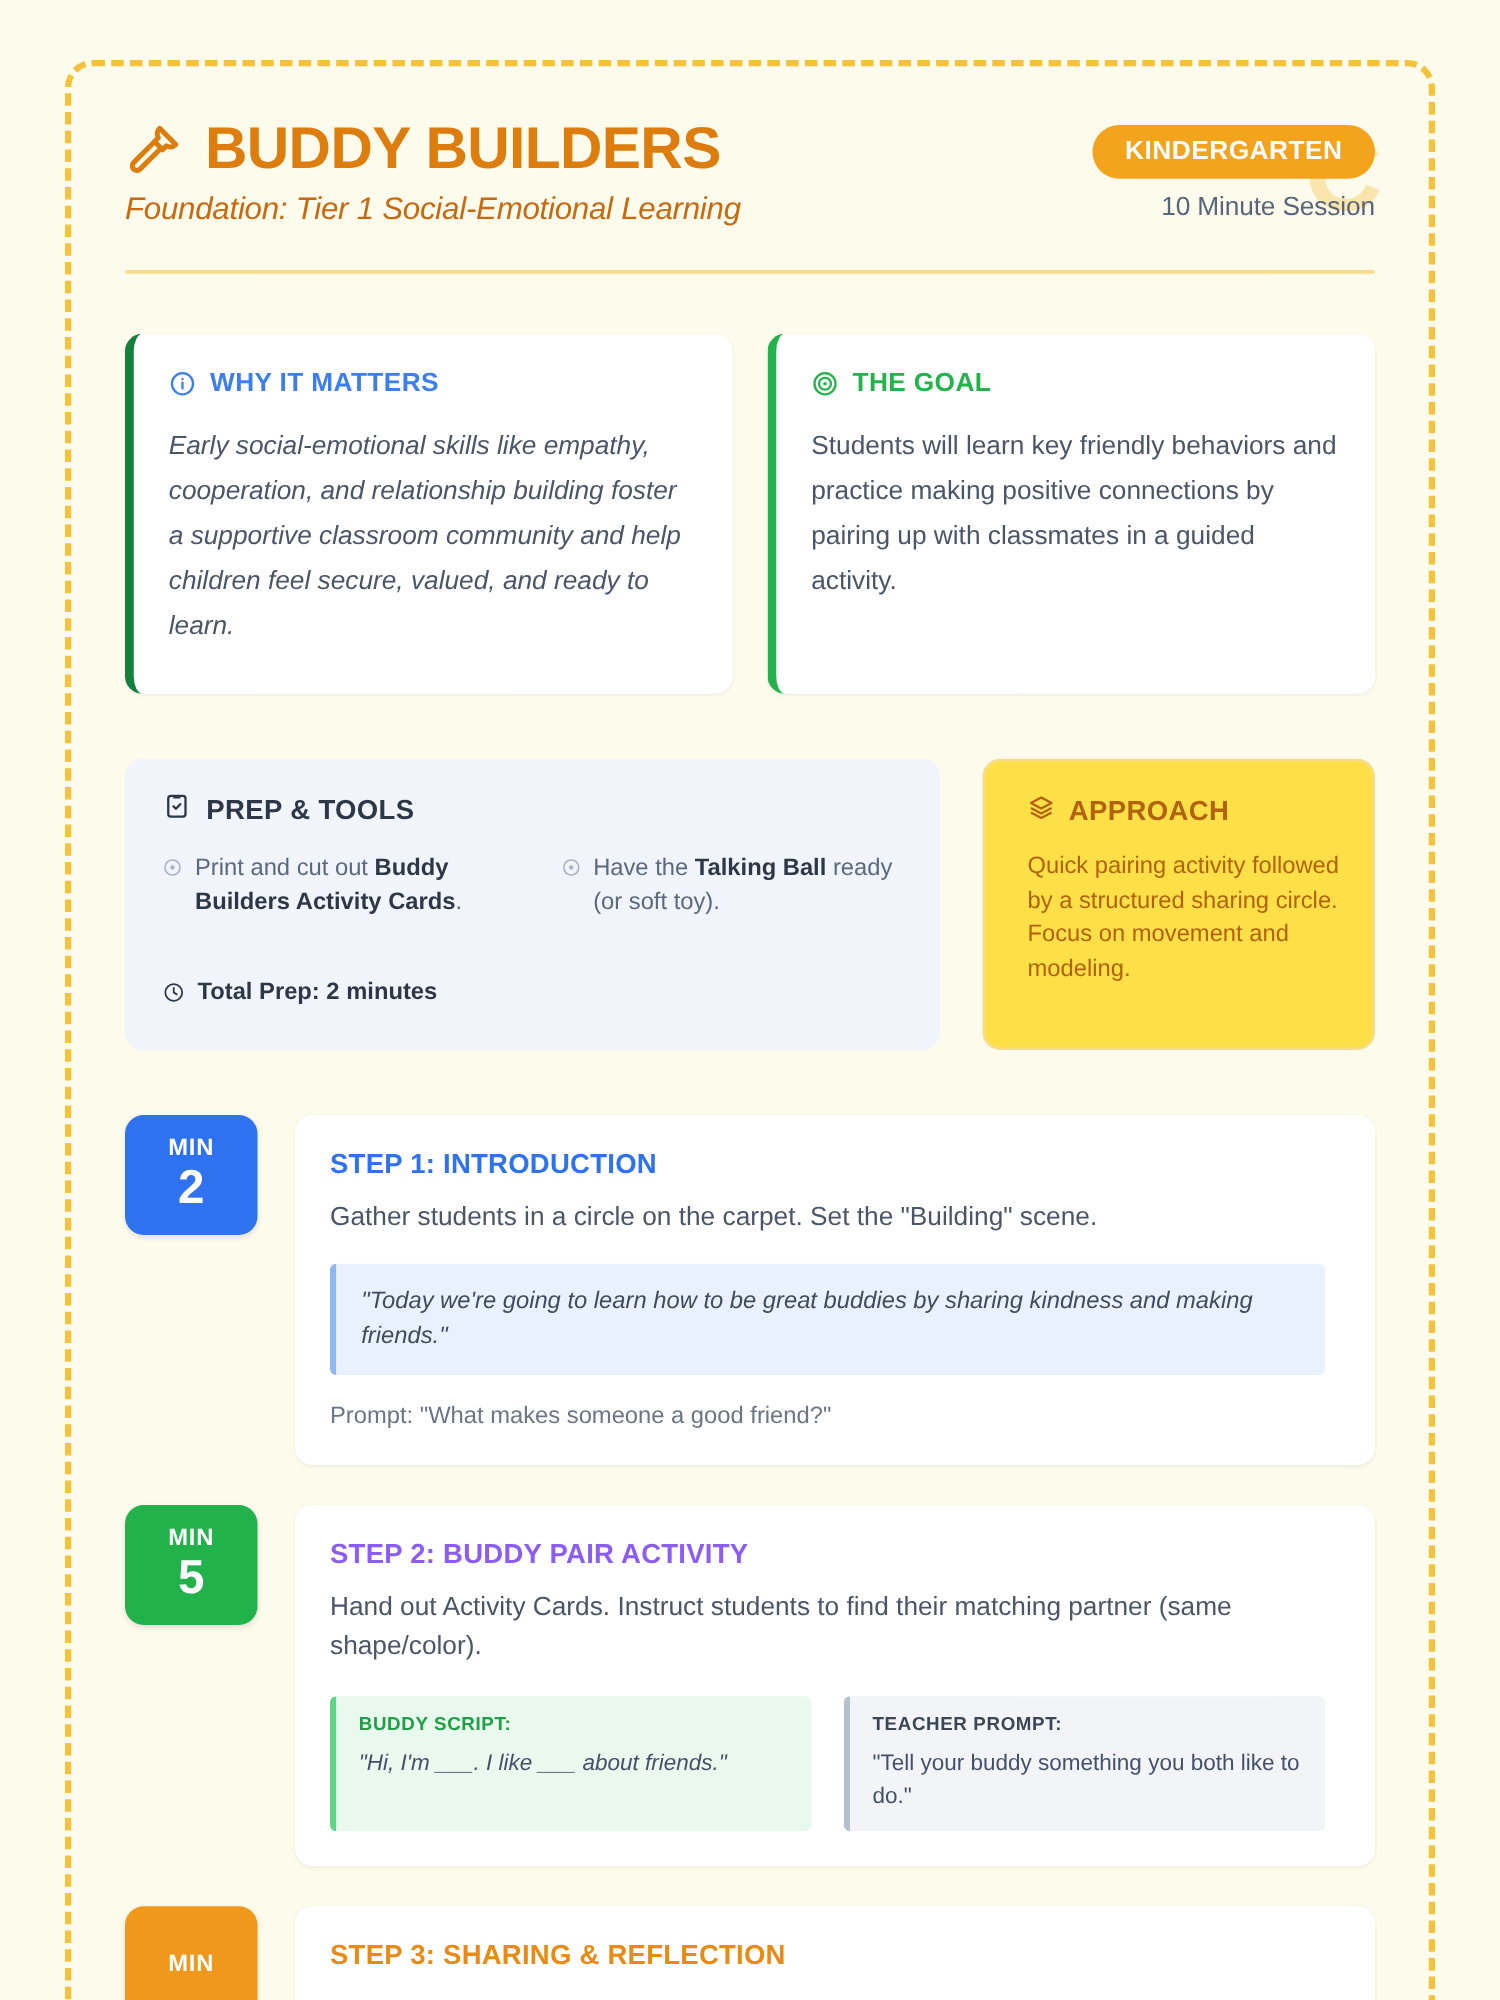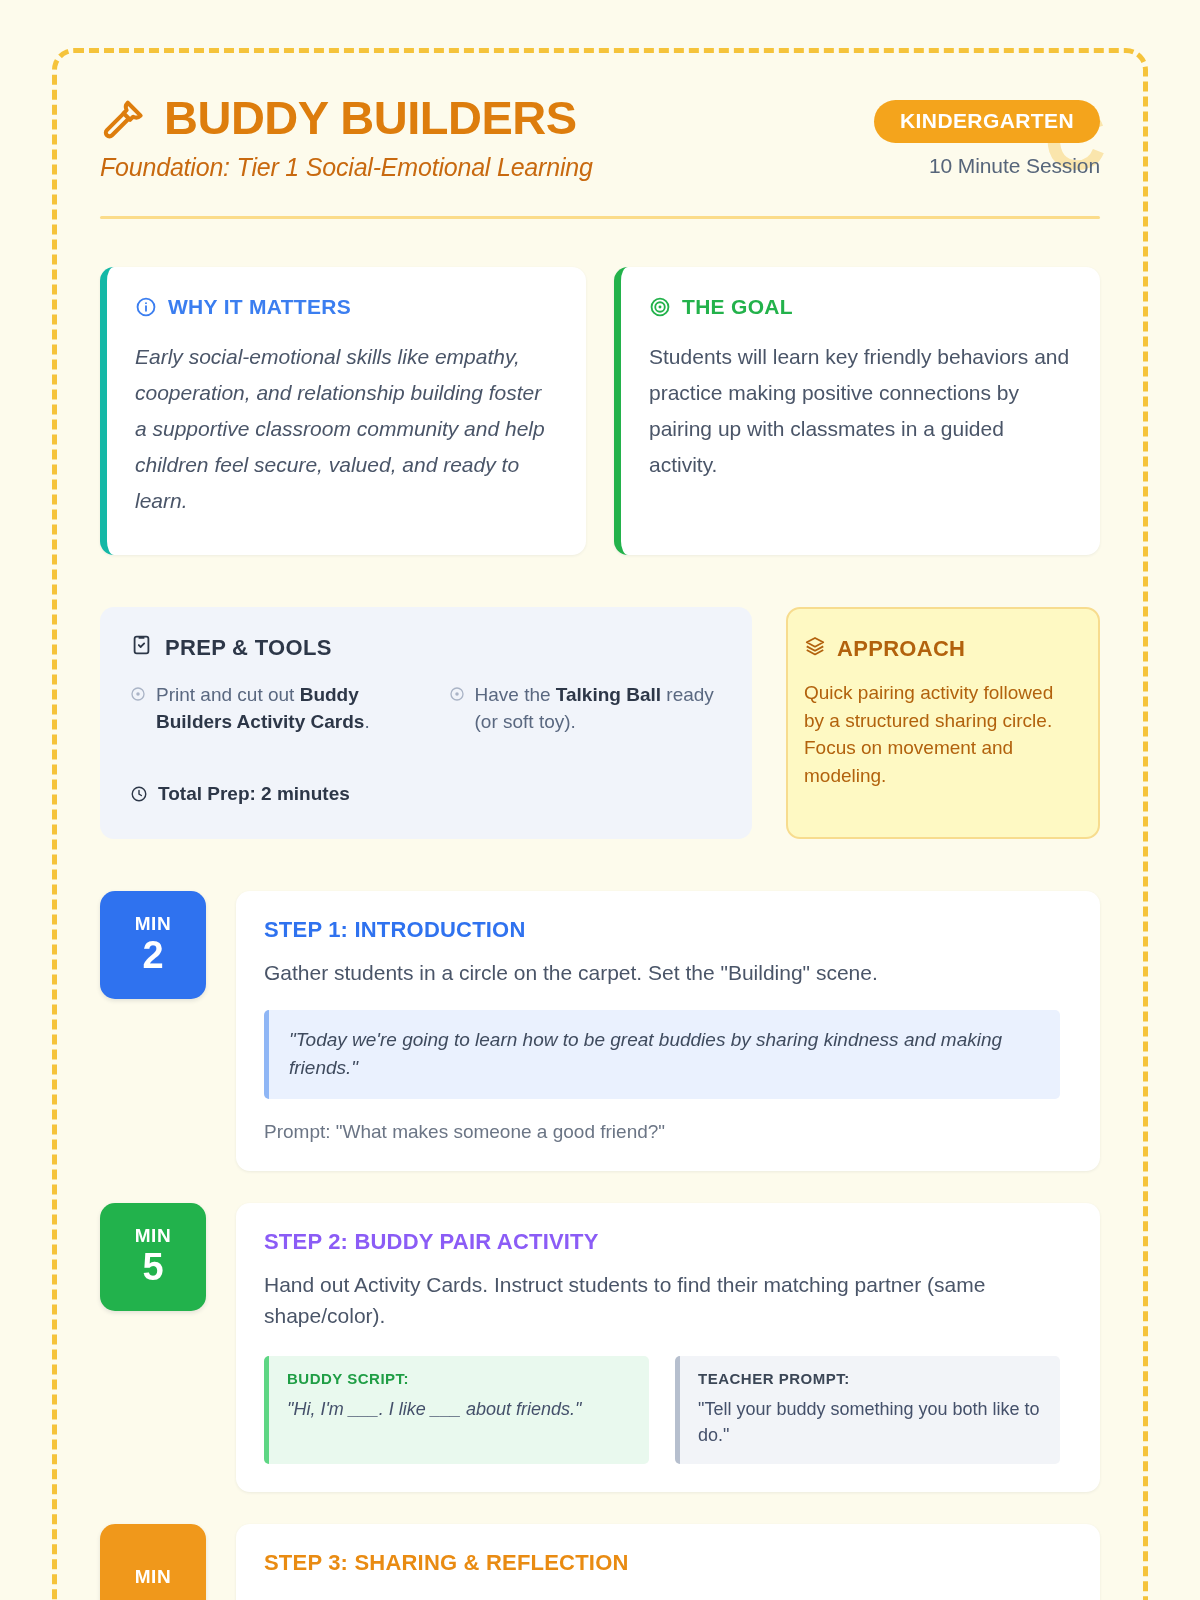--- a/index.html
+++ b/index.html
@@ -67,21 +67,21 @@
     margin-top: 34px;
     height: 3px; background: #fbdc8a; border-radius: 2px;
   }
 
   
   .top-cards { display: flex; gap: 28px; margin-top: 48px; }
   .info-card {
     flex: 1 1 0;
     background: #ffffff;
     border-radius: 14px;
-    border-left: 7px solid #14b8a6;
+    border-left: 7px solid #15803d;
     padding: 28px 30px 30px 28px;
     box-shadow: 0 1px 3px rgba(40,50,70,.07);
     min-height: 288px;
   }
   .info-card.goal { border-left-color: #23b24b; }
   .card-head {
     display: flex; align-items: center; gap: 11px;
     font-size: 21px; font-weight: 700; letter-spacing: .3px;
     color: #3b7ef0; margin-bottom: 20px;
   }
@@ -112,39 +112,39 @@
   .prep-item {
     display: flex; gap: 10px; align-items: flex-start;
     font-size: 19px; line-height: 1.42; color: #5a6880;
   }
   .prep-item svg { flex: 0 0 auto; margin-top: 4px; }
   .prep-item b { color: #2d3748; font-weight: 700; }
   .prep-item.total { color: #2d3748; font-weight: 700; }
 
   .approach-card {
     flex: 0 0 314px;
-    background: #fef9c3;
+    background: #fde047;
     border: 2px solid #f7dc8e;
     border-radius: 14px;
-    padding: 26px 26px 26px 16px;
+    padding: 26px 26px 26px 34px;
   }
   .approach-head {
     display: flex; align-items: center; gap: 11px;
     font-size: 22px; font-weight: 700; color: #b2620d;
     letter-spacing: .3px; margin-bottom: 16px;
   }
   .approach-body {
     font-size: 19px; line-height: 1.45; color: #b2620d;
   }
 
   
   .steps { margin-top: 52px; }
   .step-row { display: flex; gap: 30px; margin-bottom: 32px; align-items: flex-start; }
   .min-badge {
-    flex: 0 0 106px; height: 108px;
+    flex: 0 0 106px; height: 96px;
     border-radius: 15px;
     display: flex; flex-direction: column;
     align-items: center; justify-content: center;
     color: #fff; box-shadow: 0 2px 4px rgba(40,50,70,.12);
   }
   .min-badge .lbl { font-size: 19px; font-weight: 600; letter-spacing: .6px; }
   .min-badge .num { font-size: 38px; font-weight: 700; line-height: 1.05; margin-top: 1px; }
   .badge-blue { background: #2f72ef; }
   .badge-green { background: #22b24c; }
   .badge-orange { background: #f0981b; }

